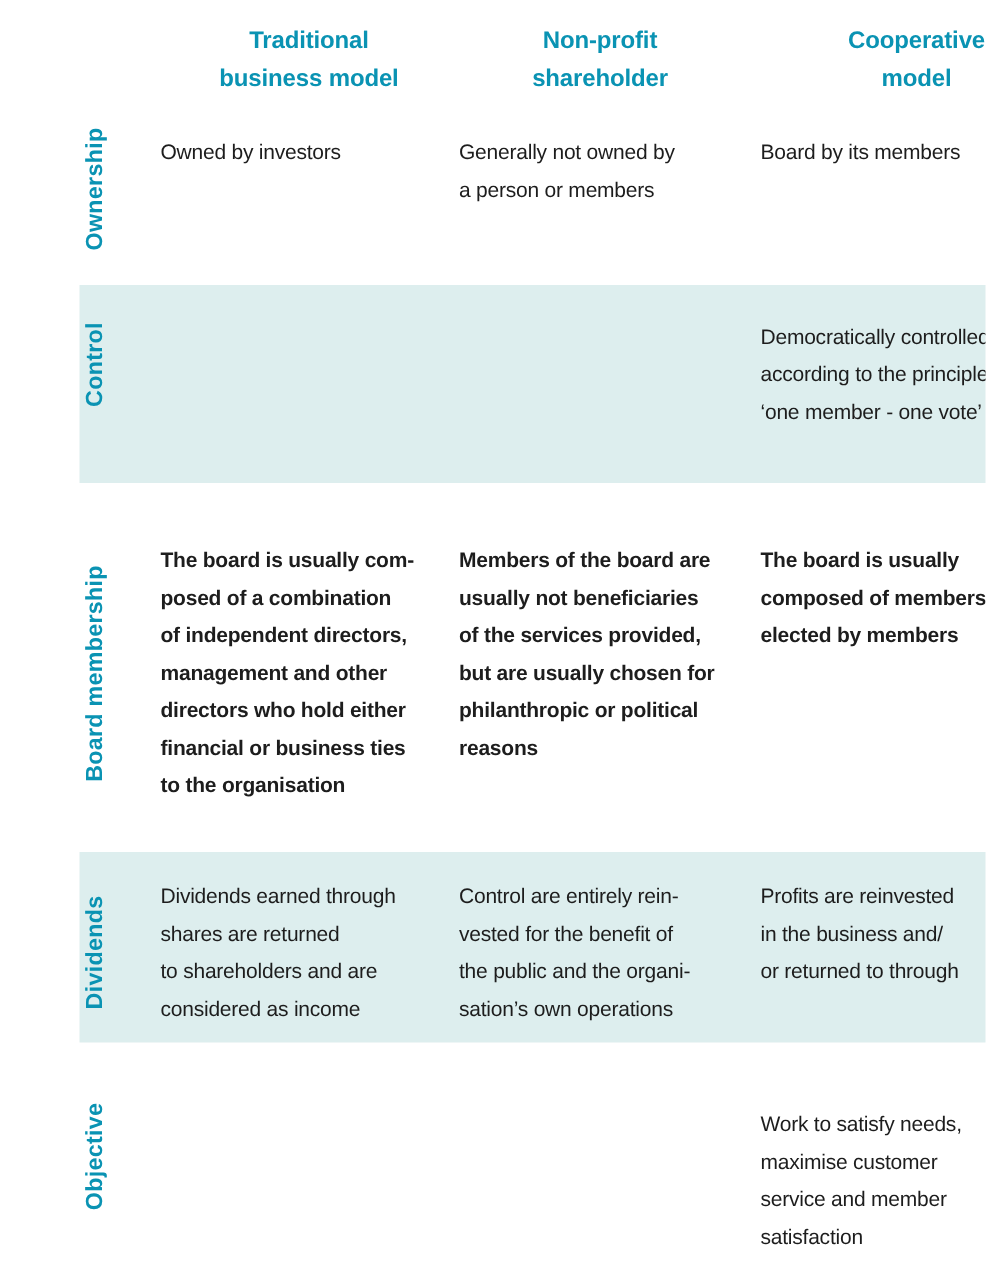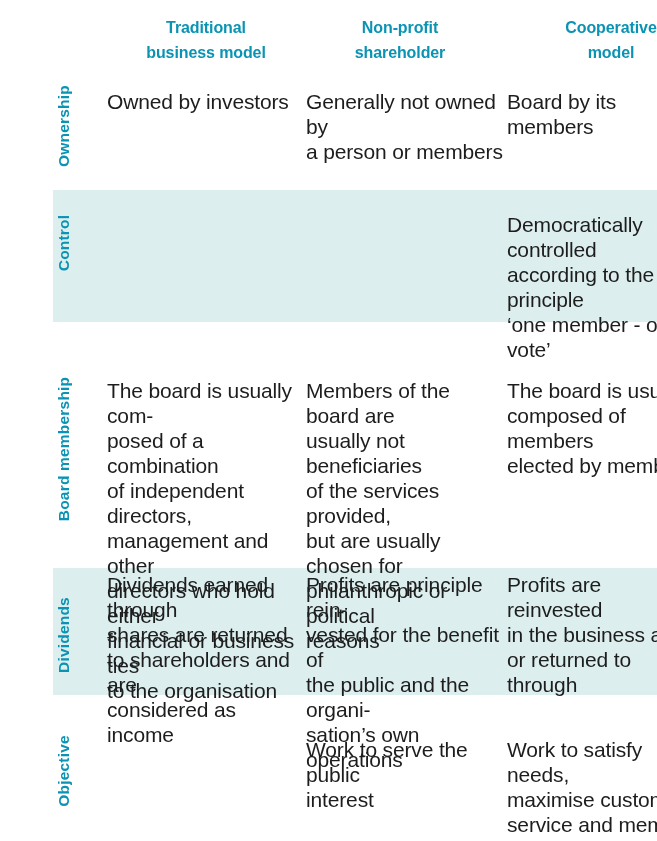--- a/index.html
+++ b/index.html
@@ -24,28 +24,28 @@
 
   .rowlabel {
     position:absolute; left:21px; font-size:15.5px; font-weight:700;
     color:var(--accent); white-space:nowrap; letter-spacing:0.2px;
     transform:translate(-50%,-50%) rotate(-90deg);
   }
   .rl0 { top:126px; } .rl1 { top:243px; } .rl2 { top:449px; }
   .rl3 { top:635px; } .rl4 { top:771px; }
 
   .cell {
-    position:absolute; font-size:21px; line-height:25px; color:var(--text);
+    position:absolute; font-size:14px; line-height:25px; color:var(--text);
     white-space:pre-line; letter-spacing:-0.15px;
   }
   .c0 { left:64px;  width:198px; }
   .c1 { left:263px; width:200px; }
   .c2 { left:464px; width:193px; }
-  .r0 { top:89px; } .r1 { top:212px; } .r2 { top:378px; }
-  .r3 { top:572px; } .r4 { top:737px; }
+  .r0 { top:89px; } .r1 { top:212px; } .r2 { top:361px;font-weight:bold; }
+  .r3 { top:585px; } .r4 { top:737px; }
 </style>
 </head>
 <body>
 
 <div class="page">
 
   <div class="band band-control"></div>
   <div class="band band-dividends"></div>
 
   <div class="th th0">Traditional
@@ -84,28 +84,26 @@
 philanthropic or political
 reasons</div>
   <div class="cell r2 c2">The board is usually
 composed of members
 elected by members</div>
 
   <div class="cell r3 c0">Dividends earned through
 shares are returned
 to shareholders and are
 considered as income</div>
-  <div class="cell r3 c1">Profits are principle rein-
+  <div class="cell r3 c1">Control are entirely rein-
 vested for the benefit of
 the public and the organi-
 sation’s own operations</div>
   <div class="cell r3 c2">Profits are reinvested
 in the business and/
 or returned to through</div>
 
-  <div class="cell r4 c1">Work to serve the public
-interest</div>
   <div class="cell r4 c2">Work to satisfy needs,
 maximise customer
 service and member
 satisfaction</div>
 
 </div>
 
 </body></html>

